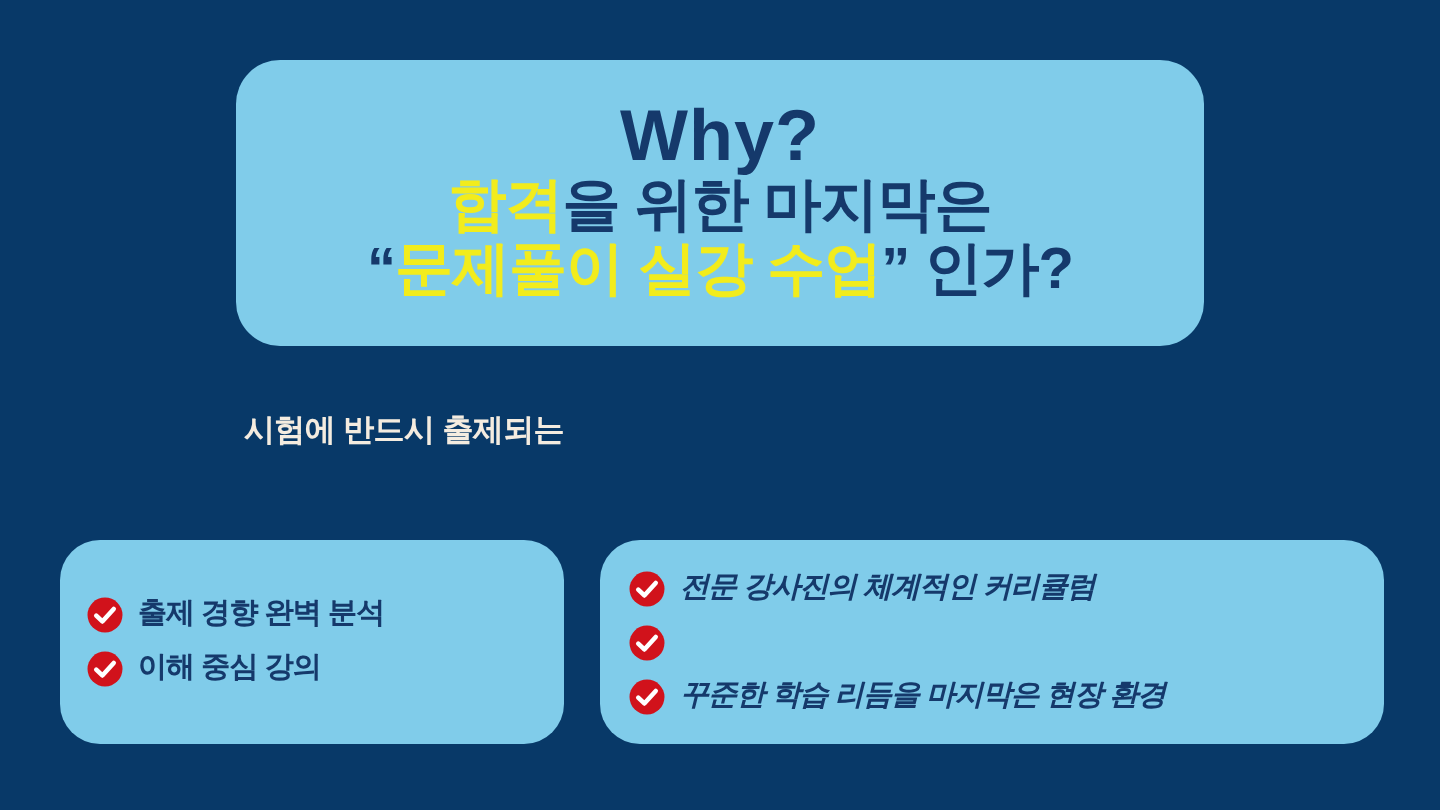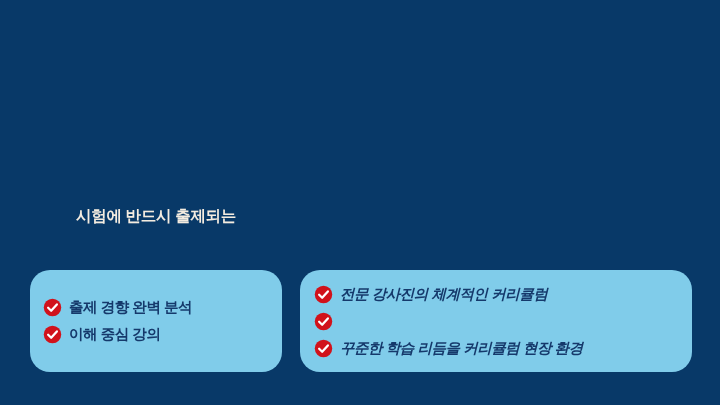--- a/index.html
+++ b/index.html
@@ -88,20 +88,21 @@
     top: 205px;
     width: 252px;
   }
   .col-head-right {
     left: 300px;
     top: 205px;
     width: 392px;
   }
   .col-head span {
     display: block;
+    text-align: right;
   }
 
   
   .list-card {
     position: absolute;
     background: #80ccea;
     border-radius: 20px;
     box-sizing: border-box;
     display: flex;
     flex-direction: column;
@@ -147,20 +148,27 @@
   }
   .list-card-right .list-text {
     font-size: 14.5px;
   }
 </style>
 </head>
 <body>
 
 <div class="slide">
 
+  <div class="title-card">
+    <div class="title-line title-why">Why?</div>
+
+    <div class="title-line title-l2"><span class="hl-yellow">합격</span><span>을 위한 마지막은</span></div>
+
+    <div class="title-line title-l3"><span class="quote-mark">“</span><span class="hl-yellow">문제풀이 실강 수업</span><span class="quote-mark">”</span><span> 인가?</span></div>
+  </div>
 
   <div class="col-head col-head-left">
     <span>시험에 반드시 출제되는</span>
   </div>
 
 
   <div class="list-card list-card-left">
 
     <div class="list-item">
       <svg class="check-icon" viewBox="0 0 20 20">
@@ -196,18 +204,18 @@
         <circle cx="10" cy="10" r="9.2" fill="#d1121b"></circle>
         <path d="M5.4 10.3 L8.6 13.4 L14.6 6.8" fill="none" stroke="#ffffff" stroke-width="2.4" stroke-linecap="round" stroke-linejoin="round"></path>
       </svg>
     </div>
 
     <div class="list-item">
       <svg class="check-icon" viewBox="0 0 20 20">
         <circle cx="10" cy="10" r="9.2" fill="#d1121b"></circle>
         <path d="M5.4 10.3 L8.6 13.4 L14.6 6.8" fill="none" stroke="#ffffff" stroke-width="2.4" stroke-linecap="round" stroke-linejoin="round"></path>
       </svg>
-      <span class="list-text">꾸준한 학습 리듬을 커리큘럼 현장 환경</span>
+      <span class="list-text">꾸준한 학습 리듬을 마지막은 현장 환경</span>
     </div>
 
   </div>
 
 </div>
 
 </body></html>

